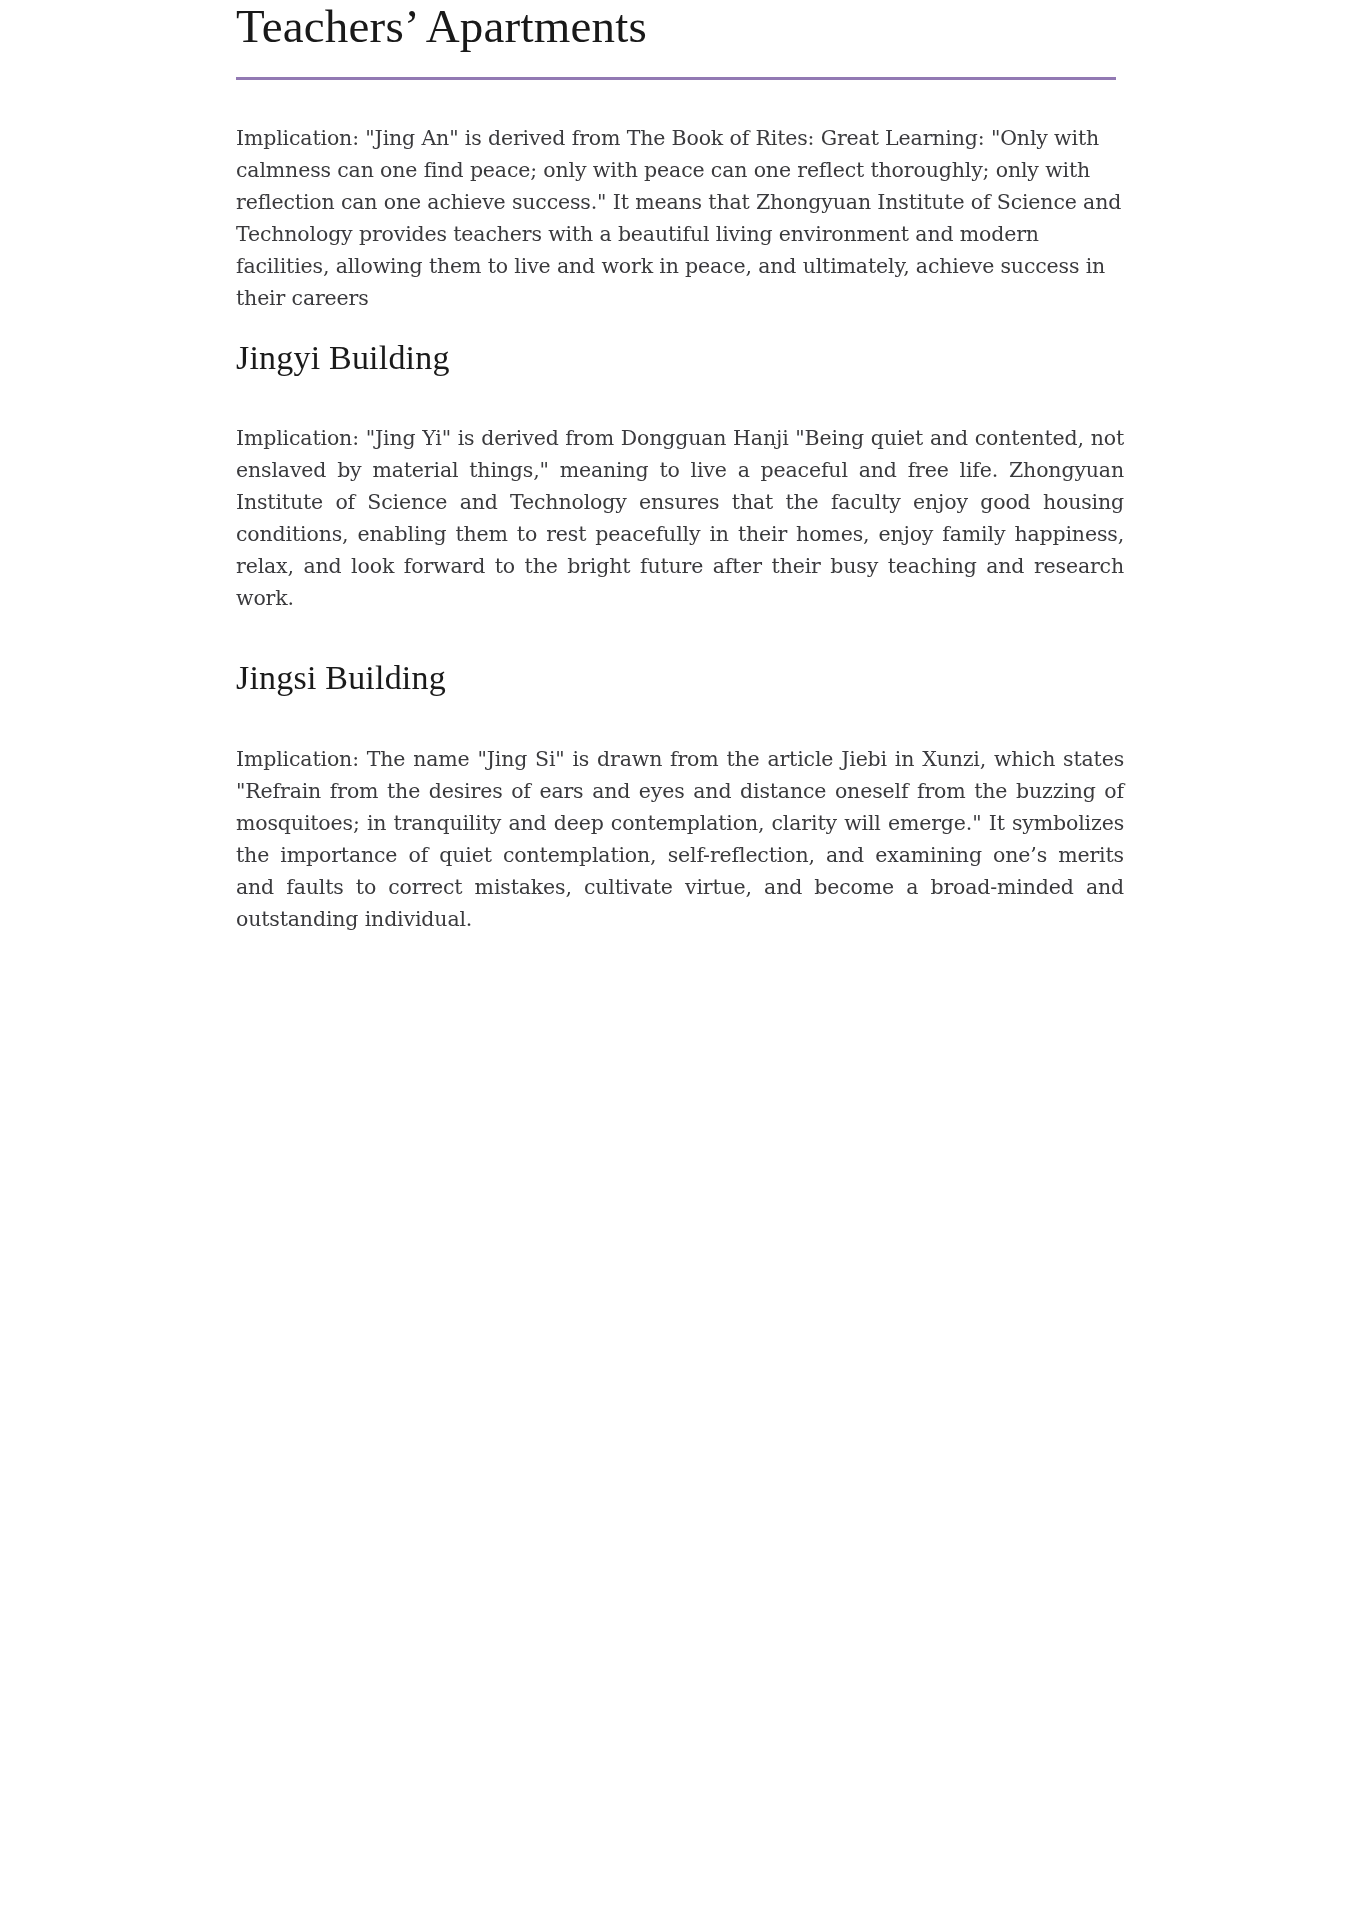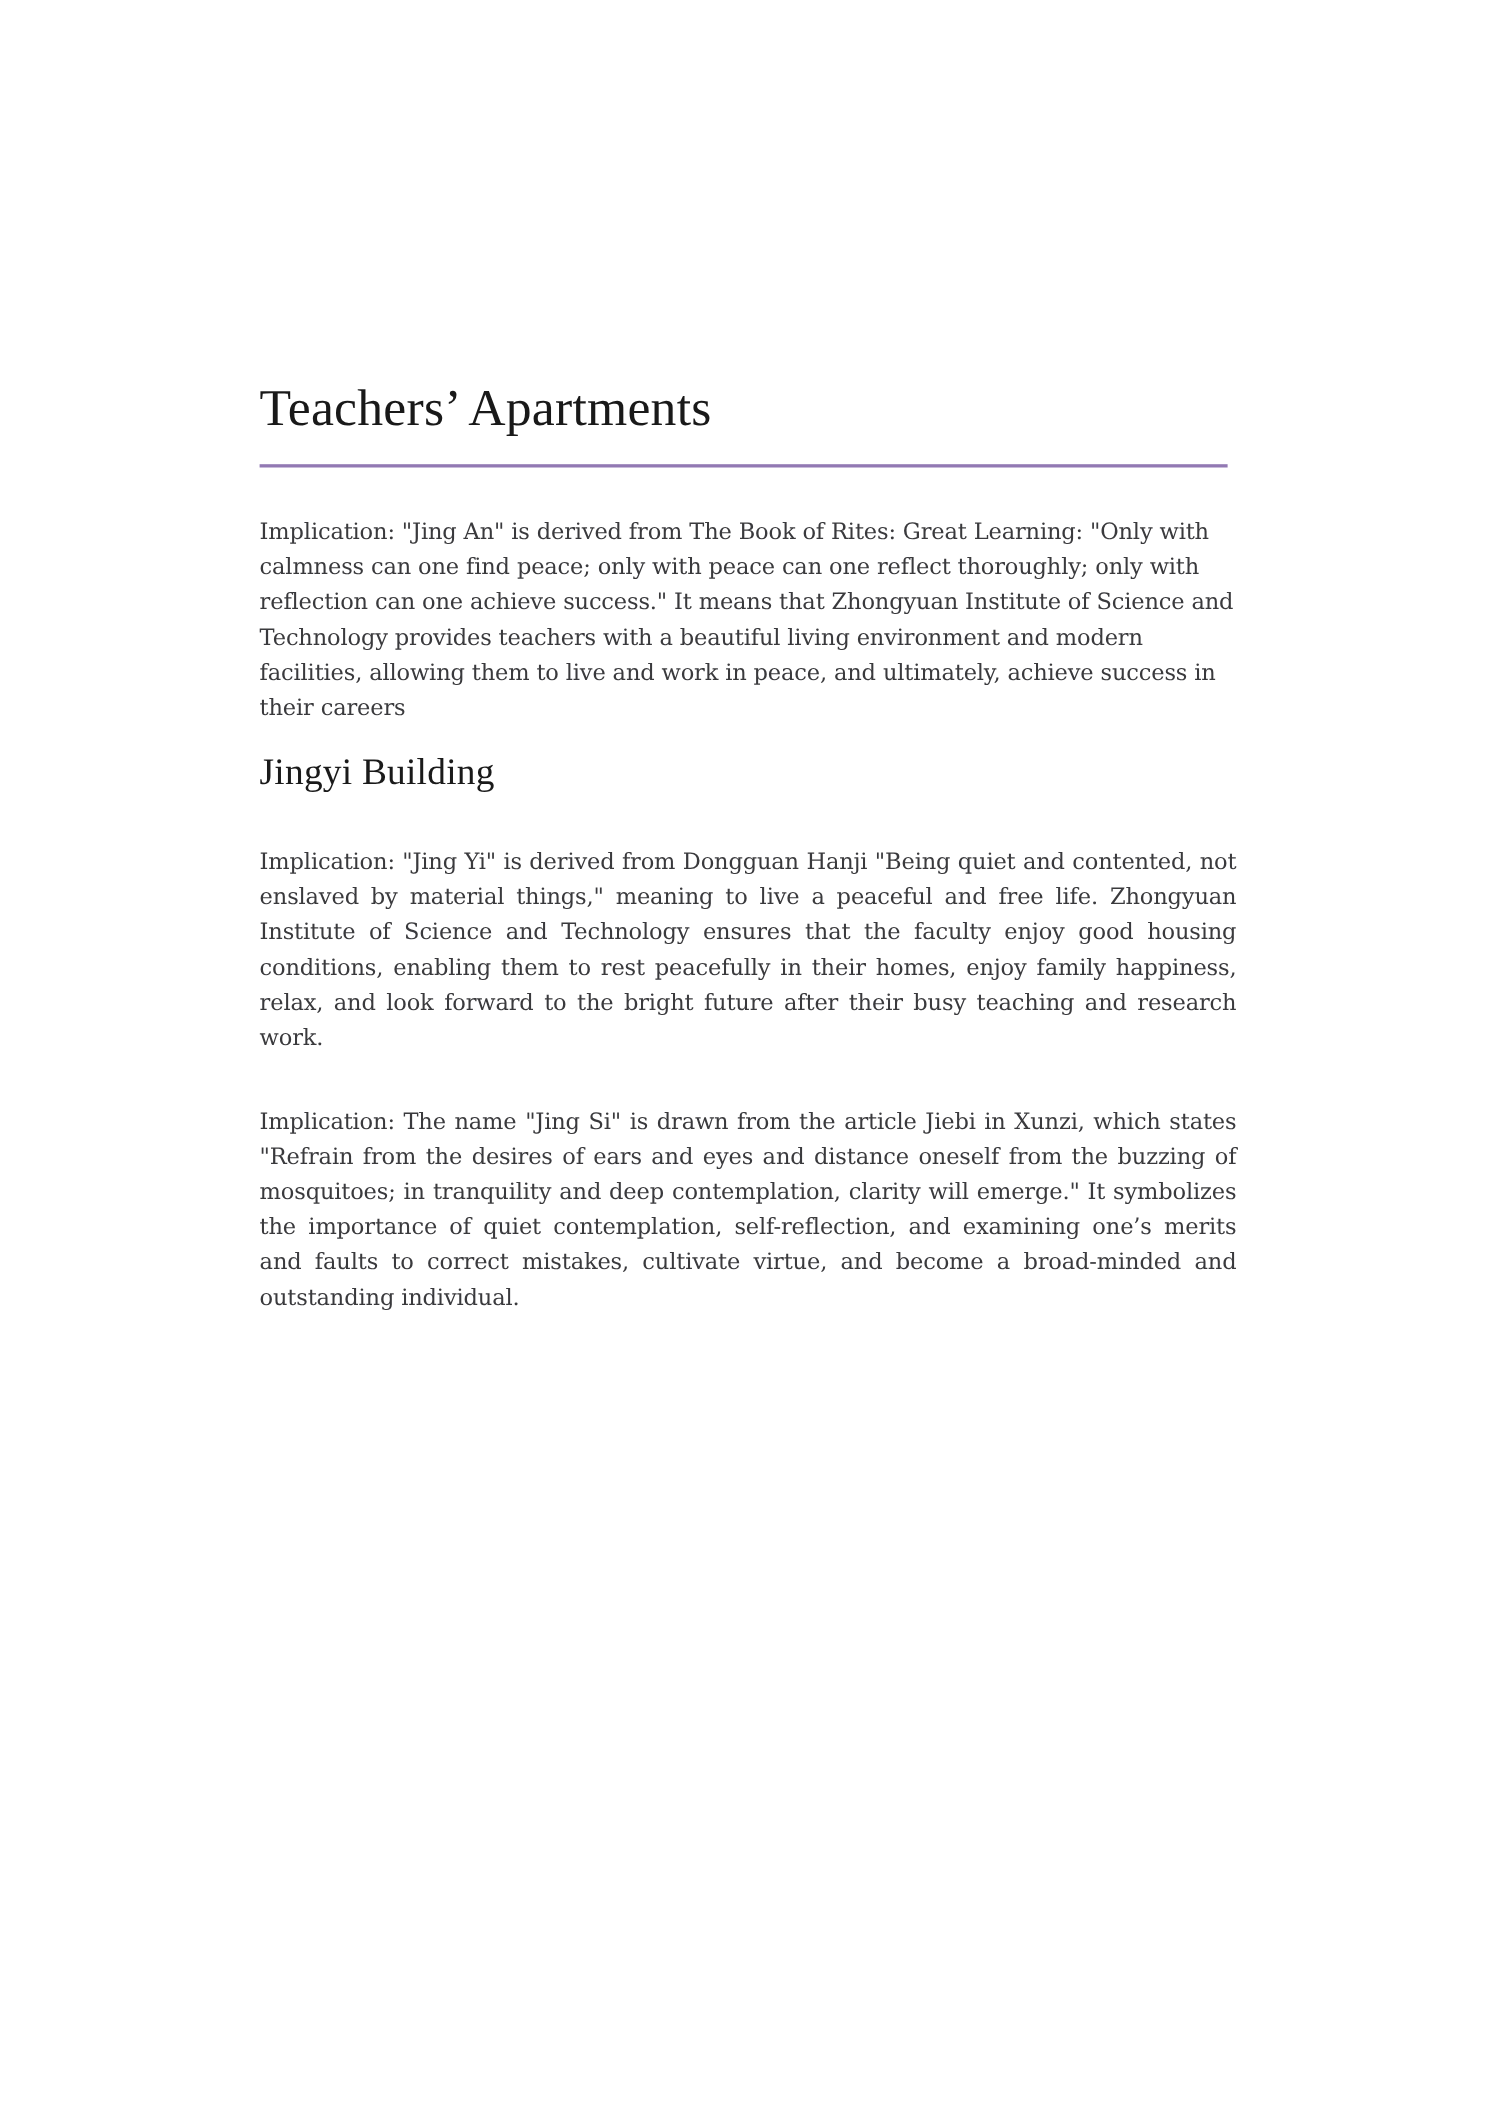--- a/index.html
+++ b/index.html
@@ -26,21 +26,20 @@
   .content {
     position: absolute;
     left: 236px;
     top: 0;
     width: 892px;
   }
 
   
   .doc-title {
     margin: 0;
-    padding-top: 345px;
     font-family: "Liberation Serif", "DejaVu Serif", serif;
     font-size: 47px;
     font-weight: 400;
     letter-spacing: 0.2px;
     line-height: 1.12;
     color: #191919;
     white-space: nowrap;
   }
 
   .title-rule {
@@ -124,20 +123,21 @@
     <div class="section">
       <p id="body-jingan" class="section-body">Implication: "Jing An" is derived from The Book of Rites: Great Learning: "Only with calmness can one find peace; only with peace can one reflect thoroughly; only with reflection can one achieve success." It means that Zhongyuan Institute of Science and Technology provides teachers with a beautiful living environment and modern facilities, allowing them to live and work in peace, and ultimately, achieve success in their careers</p>
     </div>
 
     <div class="section">
       <h2 id="sec-jingyi" class="section-heading">Jingyi Building</h2>
       <p id="body-jingyi" class="section-body">Implication: "Jing Yi" is derived from Dongguan Hanji "Being quiet and contented, not enslaved by material things," meaning to live a peaceful and free life. Zhongyuan Institute of Science and Technology ensures that the faculty enjoy good housing conditions, enabling them to rest peacefully in their homes, enjoy family happiness, relax, and look forward to the bright future after their busy teaching and research work.</p>
     </div>
 
     <div class="section">
+      <h2 id="sec-jingsi" class="section-heading">Jingsi Building</h2>
       <p id="body-jingsi" class="section-body">Implication: The name "Jing Si" is drawn from the article Jiebi in Xunzi, which states "Refrain from the desires of ears and eyes and distance oneself from the buzzing of mosquitoes; in tranquility and deep contemplation, clarity will emerge." It symbolizes the importance of quiet contemplation, self-reflection, and examining one’s merits and faults to correct mistakes, cultivate virtue, and become a broad-minded and outstanding individual.</p>
     </div>
 
   </div>
 
   <div class="page-number-badge">31</div>
 
 </div>
 
 </body></html>

